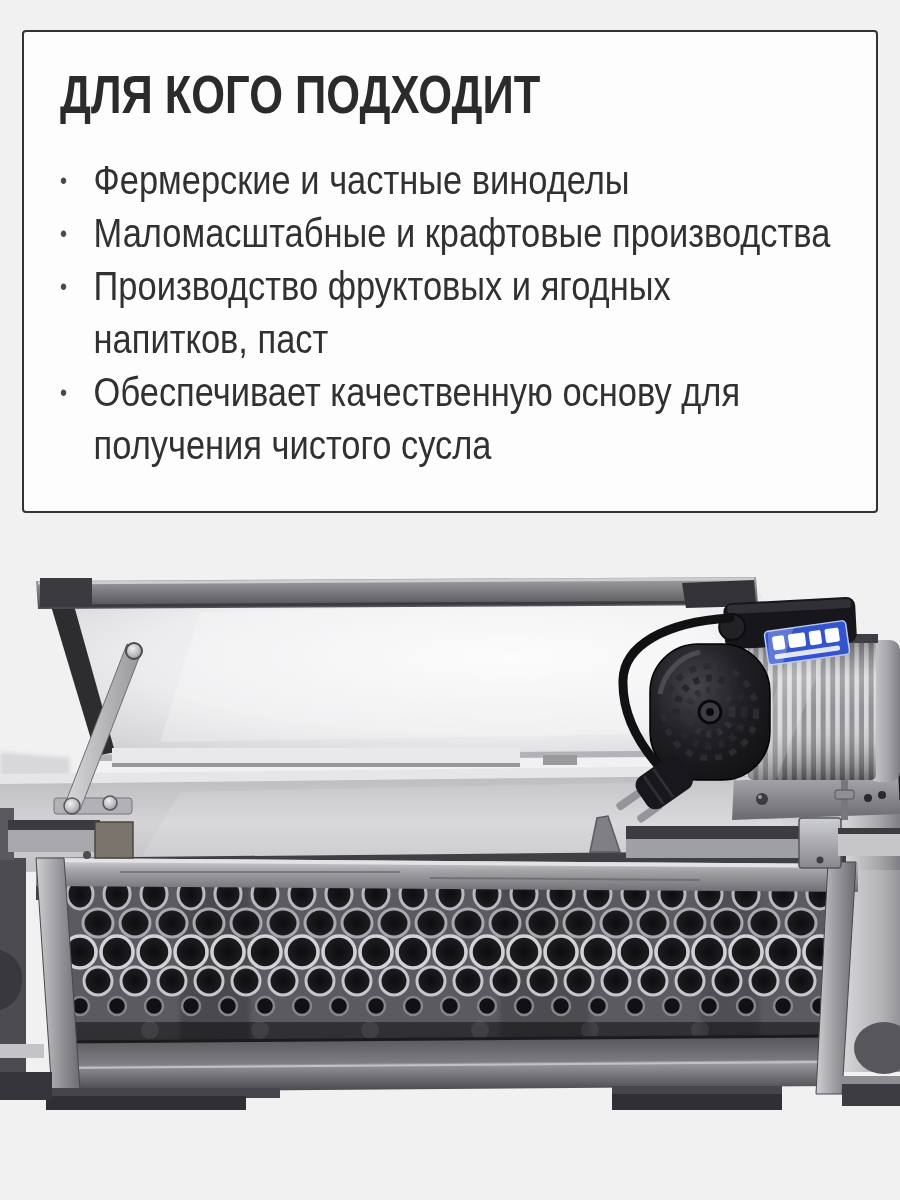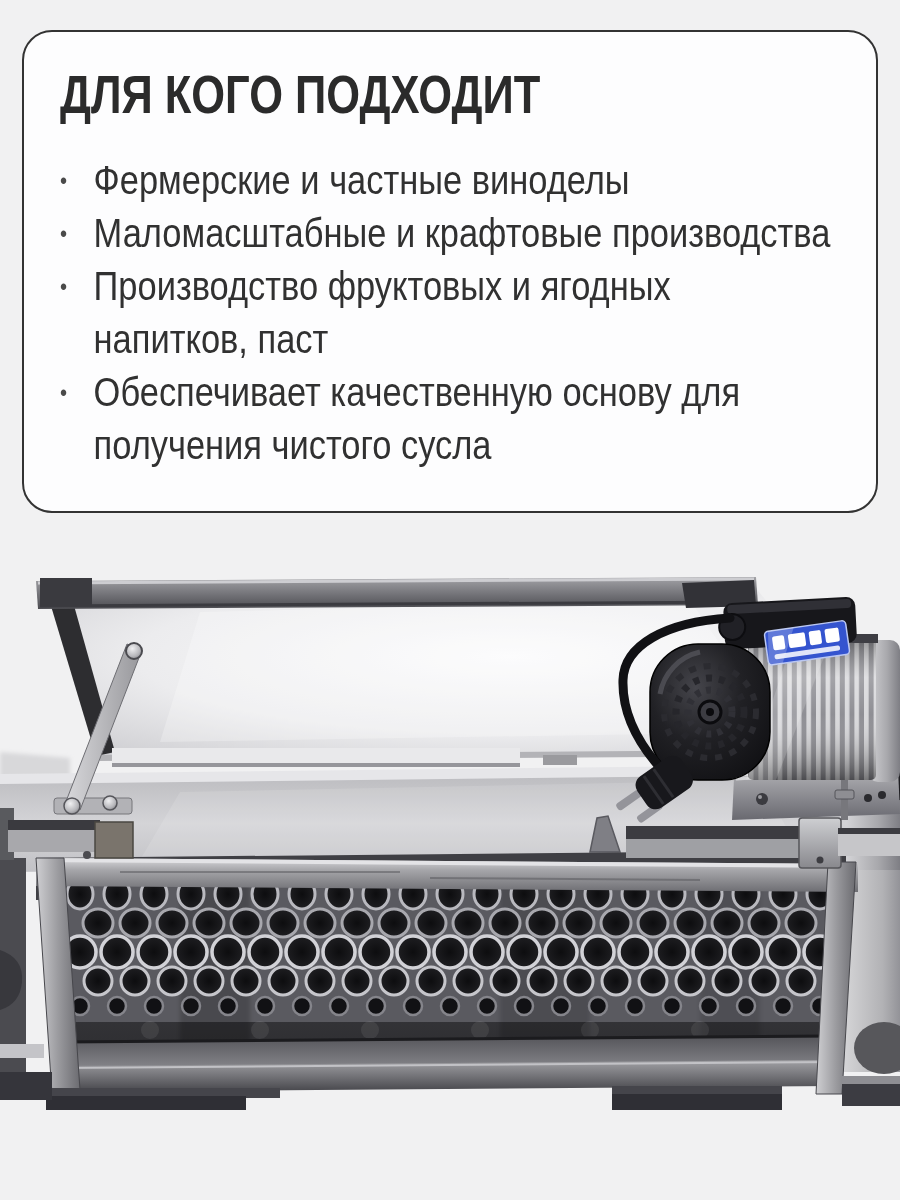--- a/index.html
+++ b/index.html
@@ -4,21 +4,21 @@
 <style>
   html,body{margin:0;padding:0;}
   body{
     width:900px;height:1200px;position:relative;overflow:hidden;
     background:#f1f1f2;
     font-family:"Liberation Sans", sans-serif;
   }
   .info-card{
     position:absolute;left:22px;top:30px;width:856px;height:483px;
     box-sizing:border-box;background:#fdfdfe;
-    border:2px solid #333333;border-radius:30px;
+    border:2px solid #333333;border-radius:4px;
   }
   .card-title{
     position:absolute;left:36px;top:36px;margin:0;
     font-size:53px;line-height:1;font-weight:bold;color:#2b2b2b;
     transform:scaleX(.82);transform-origin:left top;white-space:nowrap;
     letter-spacing:0px;
   }
   .bullet-list{
     position:absolute;left:36px;top:122px;margin:0;padding:0;width:1010px;
     list-style:none;

